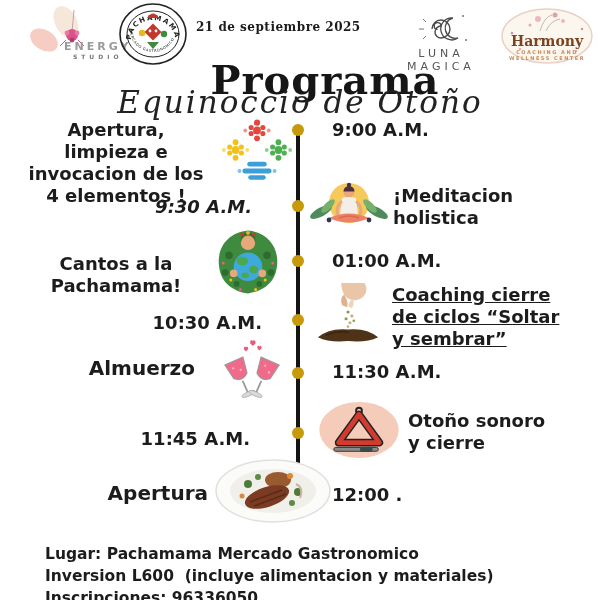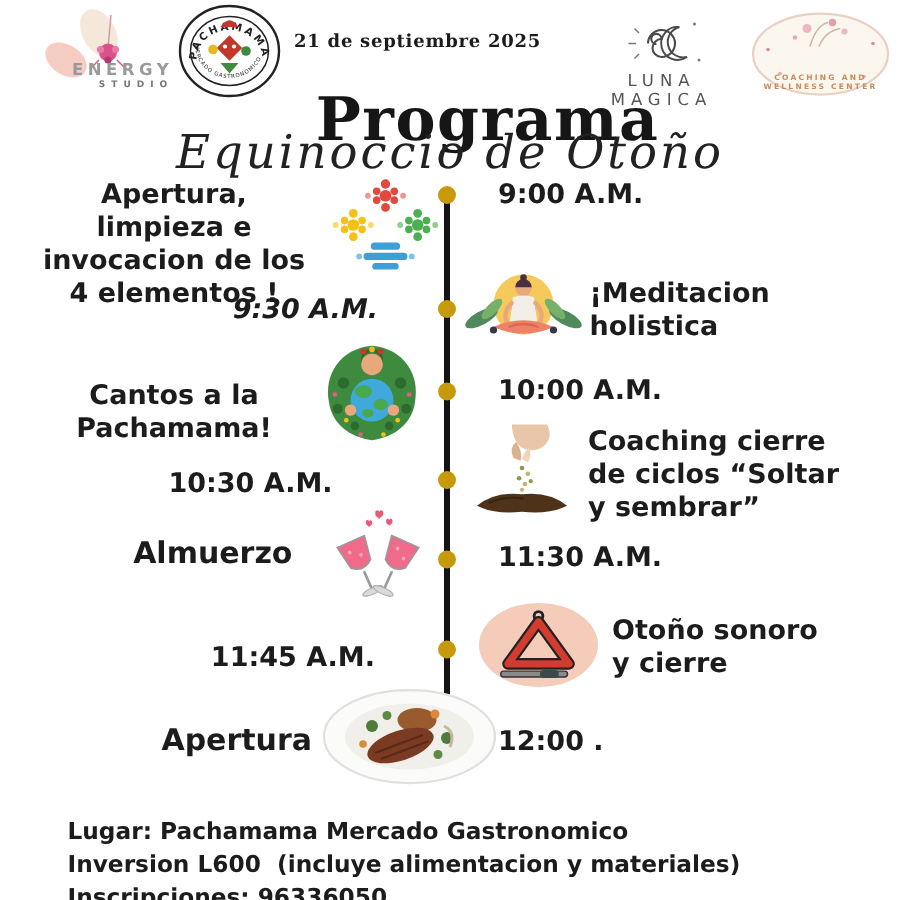--- a/index.html
+++ b/index.html
@@ -1,21 +1,21 @@
 <!DOCTYPE html>
 <html><head>
 <meta charset="utf-8">
 <style>
   html,body{margin:0;padding:0;}
   body{width:600px;height:600px;background:#ffffff;position:relative;overflow:hidden;
        font-family:"DejaVu Sans","Liberation Sans",sans-serif;color:#1c1c1c;}
   .abs{position:absolute;}
   
   .logo-energy{left:22px;top:6px;width:90px;height:58px;}
-  .energy-text{position:absolute;left:26px;top:34px;text-align:right;}
+  .energy-text{position:absolute;left:42px;top:34px;text-align:center;}
   .energy-name{font-size:11px;letter-spacing:3px;color:#9a9a9a;font-weight:600;}
   .energy-sub{font-size:6px;letter-spacing:4px;color:#777;font-weight:700;}
   .logo-crest{left:117px;top:2px;width:72px;height:64px;}
   .date-badge{left:196px;top:20px;width:190px;font-size:12px;font-weight:700;
               letter-spacing:.5px;font-family:"DejaVu Serif","Liberation Serif",serif;}
   .logo-luna{left:386px;top:12px;width:110px;height:48px;text-align:center;}
   .luna-label{font-size:11px;letter-spacing:4px;color:#555;margin-top:1px;}
   .logo-harmony{left:500px;top:7px;width:94px;height:58px;}
   .harmony-name{position:absolute;left:0;top:26px;width:100%;text-align:center;
                 font-size:14px;font-weight:800;color:#7a4420;font-family:"DejaVu Serif",serif;}
@@ -103,20 +103,21 @@
     <path d="M40,24 Q44,10 52,8 M46,24 Q50,14 60,12" stroke="#c9b8a8" stroke-width="1" fill="none"></path>
     <circle cx="38" cy="12" r="3" fill="#e8a8b8" opacity="0.8"></circle>
     <circle cx="55" cy="8" r="2.5" fill="#d98a9e" opacity="0.8"></circle>
     <circle cx="63" cy="14" r="2" fill="#e8a8b8" opacity="0.8"></circle>
     <circle cx="30" cy="18" r="1.5" fill="#d98a9e" opacity="0.7"></circle>
     <circle cx="12" cy="26" r="1.2" fill="#d98a9e"></circle>
       <circle cx="82" cy="22" r="1.2" fill="#d98a9e"></circle>
     <circle cx="20" cy="42" r="1.2" fill="#e8a8b8"></circle>
       <circle cx="76" cy="44" r="1.2" fill="#e8a8b8"></circle>
   </svg>
+  <div class="harmony-name">Harmony</div>
   <div class="harmony-sub">COACHING AND WELLNESS CENTER</div>
 </div>
 
 <div class="abs title-main">Programa</div>
 <div class="abs title-sub">Equinoccio de Otoño</div>
 
 <div class="abs tl-line"></div>
 <div class="abs tl-dot" style="top:124px;"></div>
 <div class="abs tl-dot" style="top:200px;"></div>
 <div class="abs tl-dot" style="top:255px;"></div>
@@ -225,39 +226,39 @@
       <circle cx="42" cy="6.5" r="2" fill="#e8b820"></circle>
       <circle cx="48" cy="8" r="2" fill="#d0342c"></circle>
     <circle cx="42" cy="42" r="15" fill="#3fa9dc"></circle>
     <ellipse cx="36" cy="36" rx="6" ry="4.5" fill="#49a94e"></ellipse>
     <ellipse cx="48" cy="45" rx="5" ry="4" fill="#49a94e"></ellipse>
     <ellipse cx="39" cy="51" rx="4" ry="3" fill="#49a94e"></ellipse>
     <circle cx="27" cy="49" r="4" fill="#e8a87c"></circle>
       <circle cx="57" cy="49" r="4" fill="#e8a87c"></circle>
   </svg>
 </div>
-<div class="abs sched" style="left:332px;top:250px;">10:00 A.M.</div>
-
-<div class="abs sched t-right" style="left:92px;top:312px;width:150px;text-align:center;">10:30 A.M.</div>
+<div class="abs sched" style="left:332px;top:250px;">01:00 A.M.</div>
+
+<div class="abs sched t-right" style="left:112px;top:312px;width:150px;">10:30 A.M.</div>
 <div class="abs" style="left:310px;top:281px;">
   <svg width="76" height="64" viewBox="0 0 78 66">
     <path d="M32,2 L56,2 C60,8 58,16 50,19 C44,21 38,19 35,14 C33,10 32,6 32,2 Z" fill="#e9c6a8"></path>
     <path d="M35,14 Q40,22 38,27 L33,25 Q30,18 35,14 Z" fill="#ddb291"></path>
     <path d="M44,18 Q46,24 43,28 L39,26 Q40,21 44,18 Z" fill="#f0d4ba"></path>
     <circle cx="39" cy="32" r="1.6" fill="#8a9b4f"></circle>
       <circle cx="43" cy="36" r="1.6" fill="#c9b178"></circle>
     <circle cx="37" cy="39" r="1.6" fill="#8a9b4f"></circle>
       <circle cx="41" cy="43" r="1.6" fill="#c9b178"></circle>
     <circle cx="45" cy="41" r="1.4" fill="#8a9b4f"></circle>
       <circle cx="39" cy="47" r="1.4" fill="#c9b178"></circle>
     <path d="M8,58 Q20,48 39,50 Q58,48 70,58 Q58,64 39,62 Q20,64 8,58 Z" fill="#4e3318"></path>
     <path d="M16,56 Q28,51 40,53" stroke="#3a2410" stroke-width="1.5" fill="none"></path>
   </svg>
 </div>
-<div class="abs sched" style="left:392px;top:284px;width:180px;">Coaching cierre de ciclos “Soltar y sembrar”</div>
+<div class="abs sched" style="left:392px;top:284px;width:180px;text-decoration:underline;">Coaching cierre de ciclos “Soltar y sembrar”</div>
 
 <div class="abs sched t-right big" style="left:40px;top:356px;width:155px;">Almuerzo</div>
 <div class="abs" style="left:216px;top:336px;">
   <svg width="72" height="74" viewBox="0 0 80 82">
     <g fill="#e85a7a">
       <path d="M38,6 c0,-2 3,-2 3,0 c0,-2 3,-2 3,1 c0,2 -3,3.4 -3,4 c0,-0.6 -3,-2 -3,-3.4 z"></path>
       <path d="M46,12 c0,-1.6 2.4,-1.6 2.4,0 c0,-1.6 2.4,-1.6 2.4,0.8 c0,1.6 -2.4,2.8 -2.4,3.2 c0,-0.4 -2.4,-1.6 -2.4,-2.8 z"></path>
       <path d="M31,13 c0,-1.6 2.4,-1.6 2.4,0 c0,-1.6 2.4,-1.6 2.4,0.8 c0,1.6 -2.4,2.8 -2.4,3.2 c0,-0.4 -2.4,-1.6 -2.4,-2.8 z"></path>
     </g>
     <g transform="rotate(-24 28 46)">

